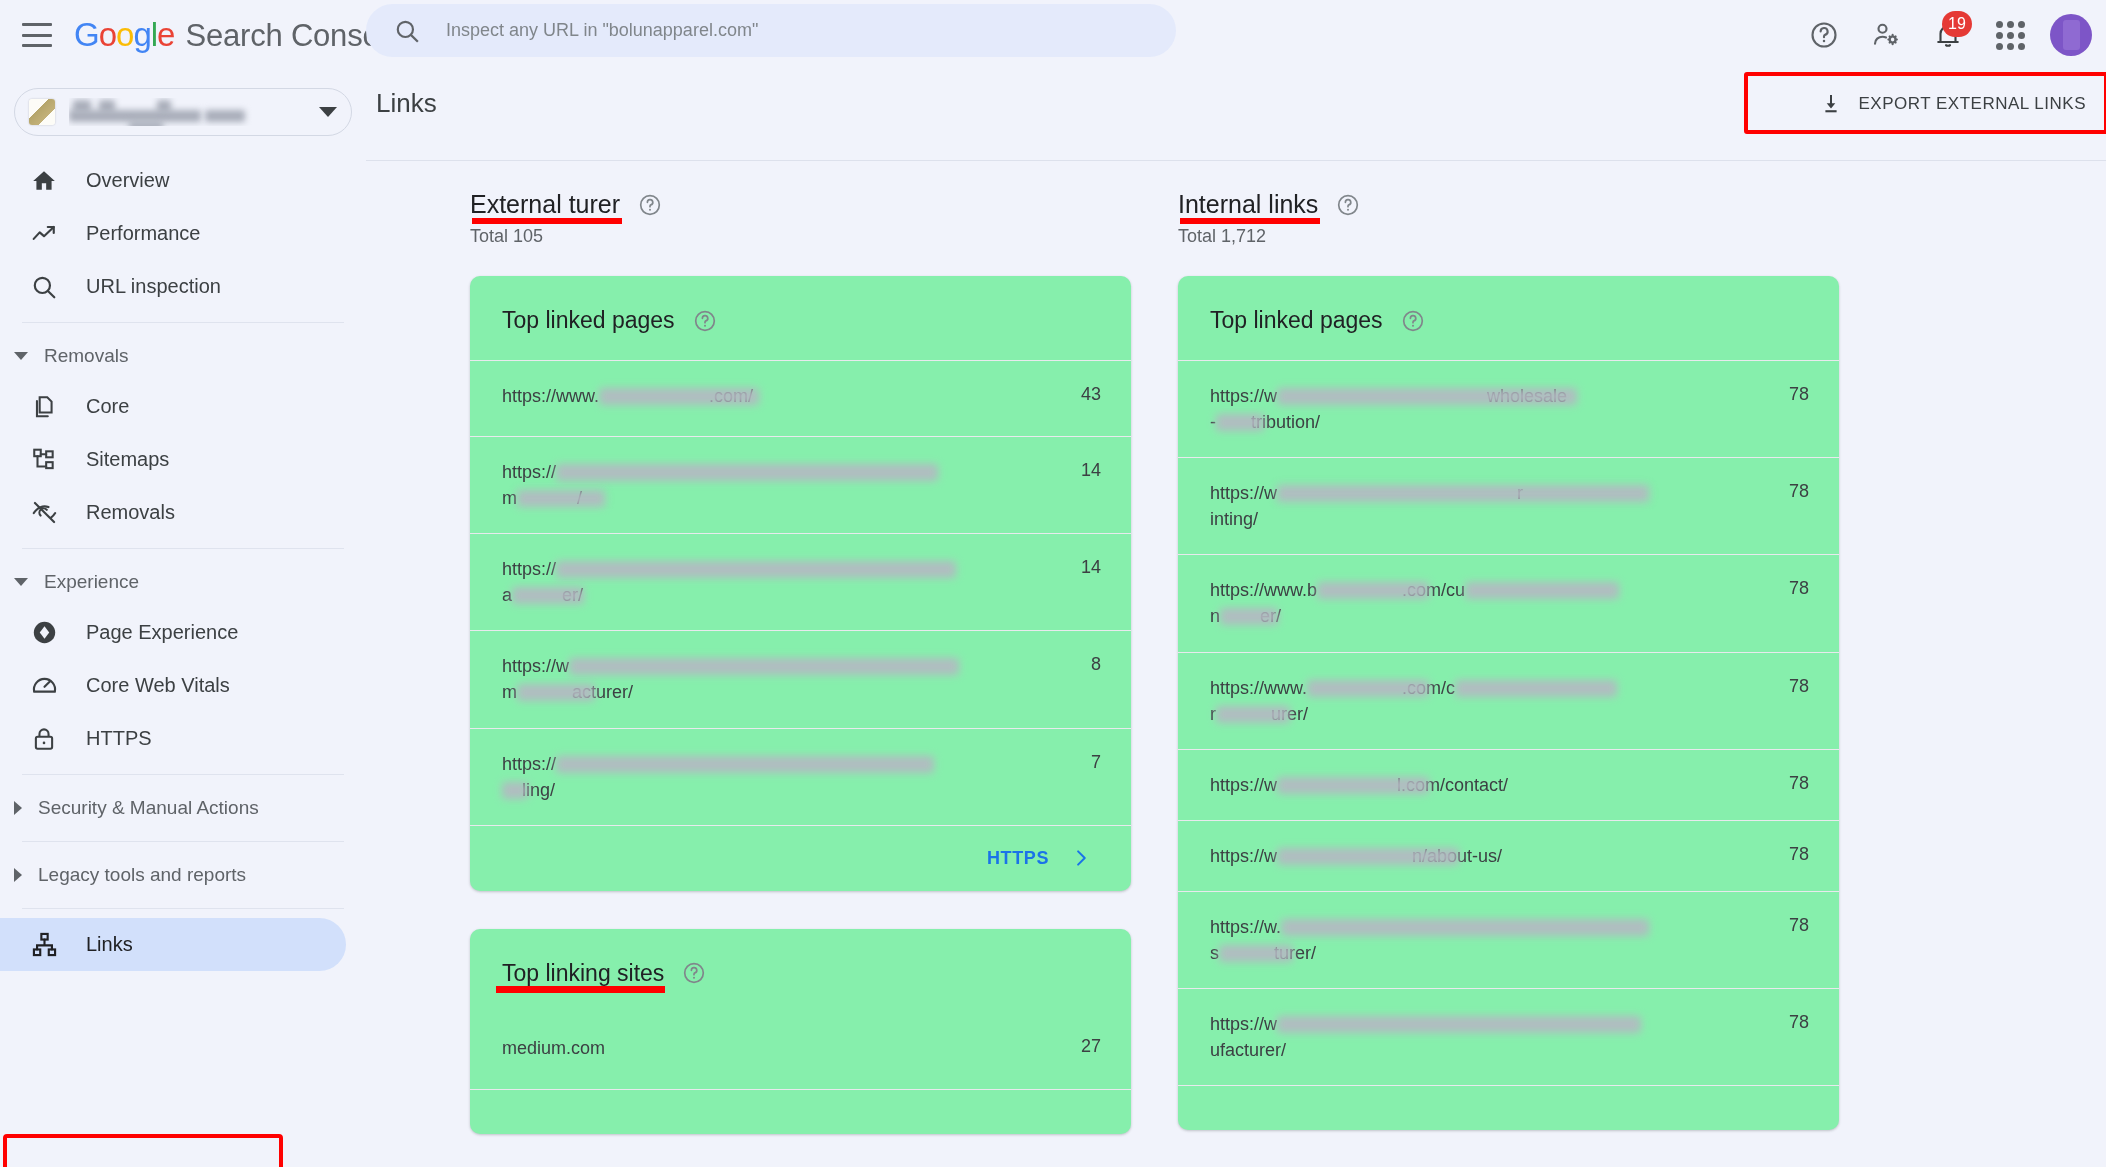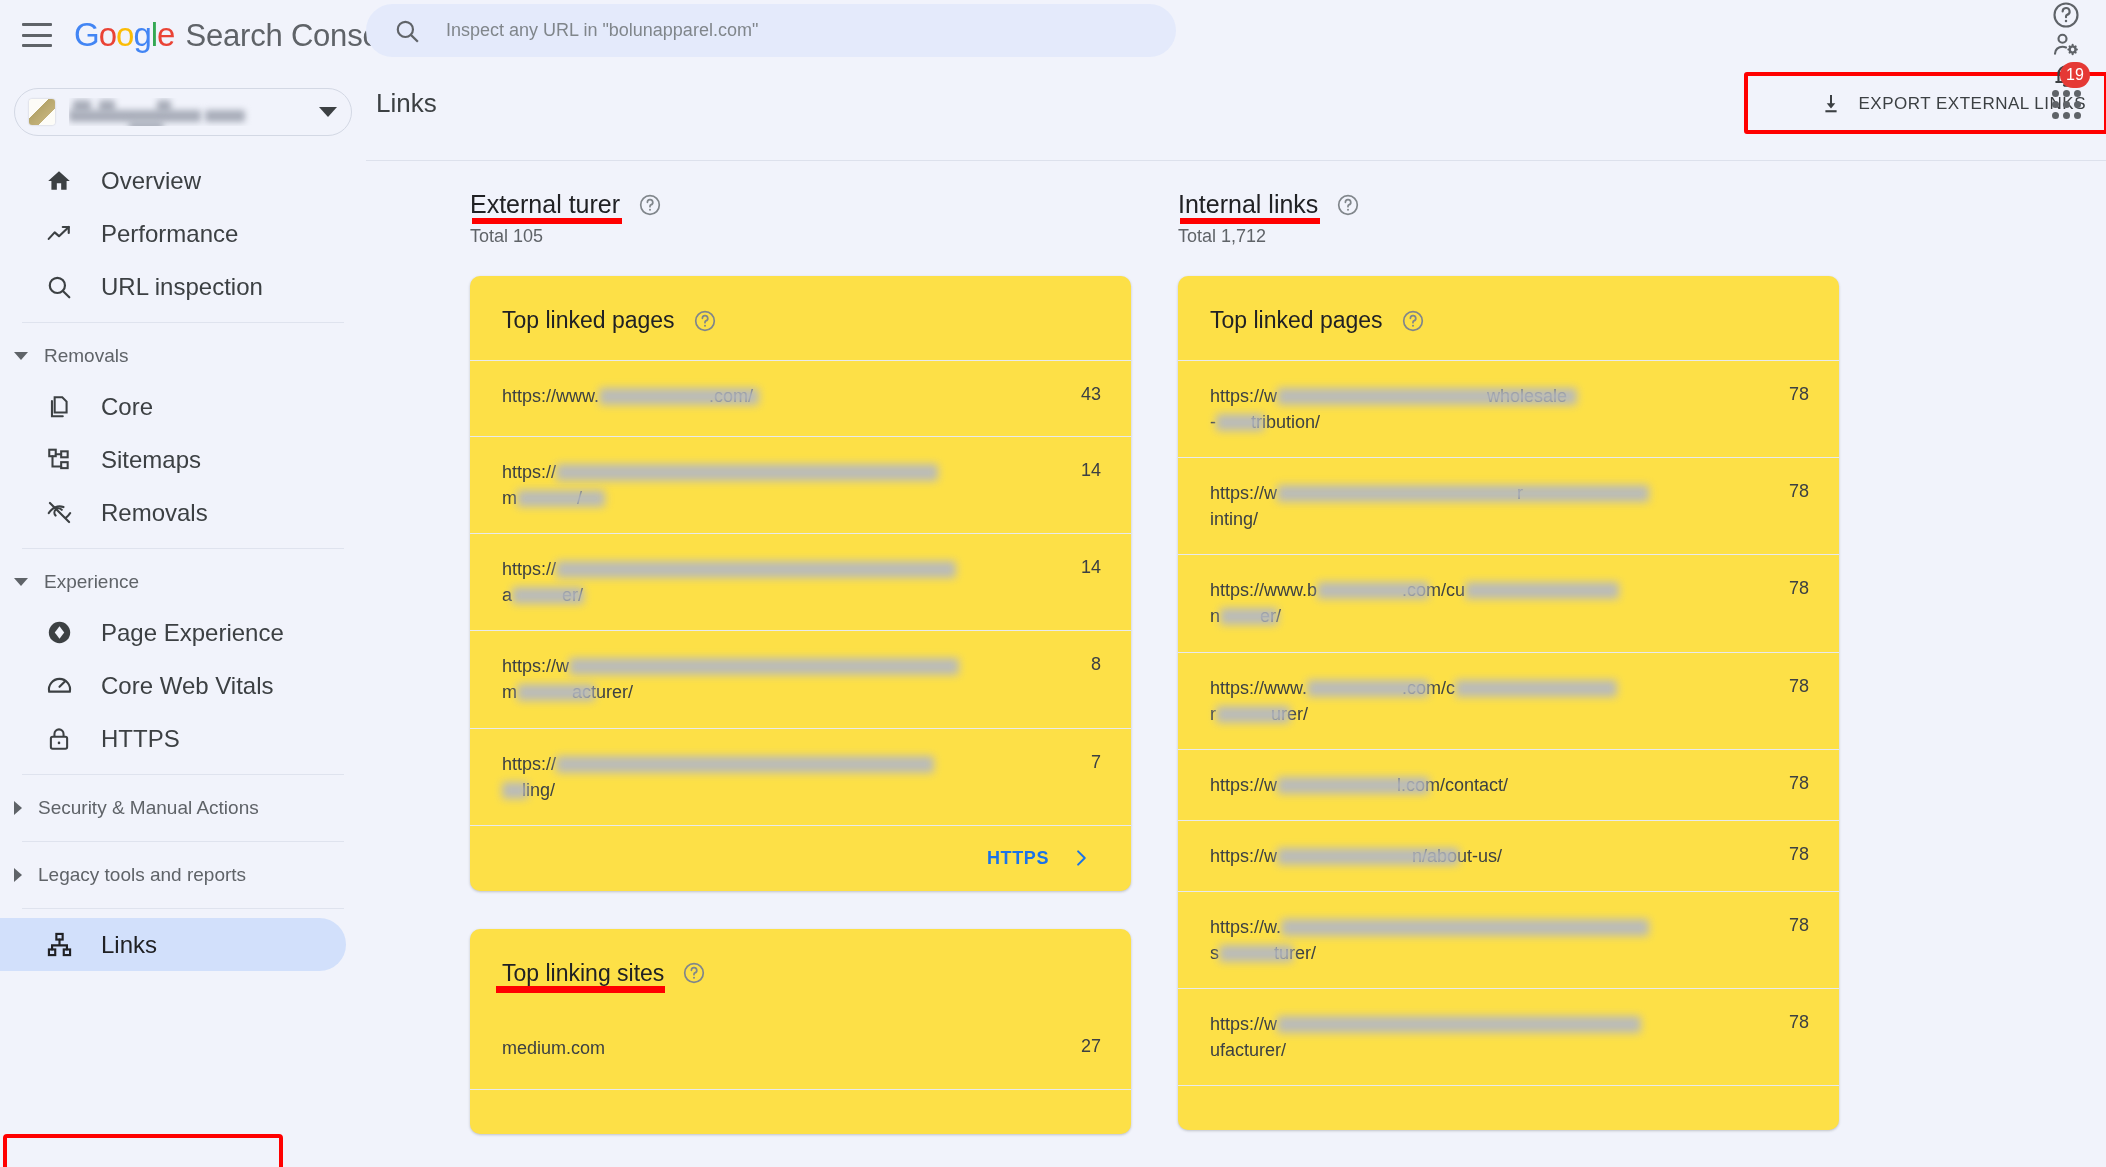--- a/index.html
+++ b/index.html
@@ -33,21 +33,21 @@
     background:#e4eafb; border-radius:27px; display:flex; align-items:center;
     padding:0 20px; cursor:text;
   }
   .searchwrap .sicon { width:26px; height:26px; margin-left:8px; margin-right:26px; flex:none; }
   .searchwrap input {
     border:none; outline:none; background:transparent; width:100%;
     font-size:18px; color:#3c4043; font-family:"Liberation Sans", sans-serif;
   }
   .searchwrap input::placeholder { color:#80868b; }
 
-  .topright { position:absolute; right:14px; top:0; height:70px; display:flex; align-items:center;flex-direction:column; }
+  .topright { position:absolute; right:14px; top:0; height:70px; display:flex; align-items:center; }
   .tr-icon { width:52px; height:52px; display:flex; align-items:center; justify-content:center;
     cursor:pointer; position:relative; margin-left:10px; border-radius:50%; }
   .badge {
     position:absolute; top:2px; right:2px; min-width:30px; height:26px; padding:0 5px;
     background:#e53935; color:#fff; border-radius:13px; font-size:16px; font-weight:500;
     display:flex; align-items:center; justify-content:center; line-height:1;
   }
   .grid-dots { display:grid; grid-template-columns:repeat(3, 7px); grid-template-rows:repeat(3,7px);
     gap:4px; }
   .grid-dots span { width:7px; height:7px; background:#5f6368; border-radius:50%; display:block; }
@@ -68,23 +68,23 @@
   .prop-fav { width:26px; height:26px; flex:none; border-radius:3px;
       background:linear-gradient(135deg,#fdfcf7 0%,#fdfcf7 38%,#b5a56a 38%,#c3b179 68%,#fdfcf7 68%);
       box-shadow:0 0 2px rgba(0,0,0,.22); filter:blur(0.4px); }
   .prop-blur { flex:1; height:28px; margin-left:14px; position:relative; overflow:hidden; }
   .prop-blur span { position:absolute; background:#a9aeba; border-radius:2px; filter:blur(3.2px); }
   .caret-down { width:0;height:0;border-left:9px solid transparent;border-right:9px solid transparent;
       border-top:10px solid #3c4043; margin-left:8px; flex:none; }
 
   .navlist { margin-top:18px; }
   .nav-item {
-    display:flex; align-items:center; height:53px; padding-left:45px; cursor:pointer;
+    display:flex; align-items:center; height:53px; padding-left:30px; cursor:pointer;
     border-top-right-radius:27px; border-bottom-right-radius:27px; margin-right:20px;
-    color:#3c4043; font-size:24px;
+    color:#3c4043; font-size:20px;
   }
   .nav-item .ic { width:28px; height:28px; margin-right:28px; flex:none;
     display:flex; align-items:center; justify-content:center; }
   .nav-item.active { background:#d2e0fb; }
   .nav-item.active .lbl { color:#202124; }
   .section-hdr {
     display:flex; align-items:center; height:48px; padding-left:14px; cursor:pointer;
     color:#5f6368; font-size:19px; margin-right:20px; border-radius:0 27px 27px 0;
   }
   .tri { width:0;height:0; margin-right:16px; flex:none; }
@@ -123,21 +123,21 @@
     font-size:25px; color:#202124; cursor:pointer; position:relative; display:inline-block;
   }
   .col-title::after {
     content:""; position:absolute; left:2px; bottom:-5px; height:6px; background:#ff0000;
     width:100%;
   }
   .help-ic { width:24px; height:24px; margin-left:18px; cursor:pointer; flex:none; }
   .col-total { margin-top:7px; font-size:18px; color:#5f6368; }
 
   .card {
-    background:#fde047; border-radius:10px; box-shadow:0 1px 3px rgba(60,64,67,.18), 0 1px 2px rgba(60,64,67,.10);
+    background:#86efac; border-radius:10px; box-shadow:0 1px 3px rgba(60,64,67,.18), 0 1px 2px rgba(60,64,67,.10);
     margin-bottom:38px; overflow:hidden;
   }
   .card-title-row { display:flex; align-items:center; padding:31px 0 26px 32px; }
   .card-title { font-size:23px; color:#202124; position:relative; display:inline-block; }
   .card-title.underlined::after {
     content:""; position:absolute; left:-6px; bottom:-6px; height:7px; background:#ff0000; width:104%;
   }
   .rows { }
   .row {
     display:flex; align-items:flex-start; border-top:1px solid #e8eaed;

